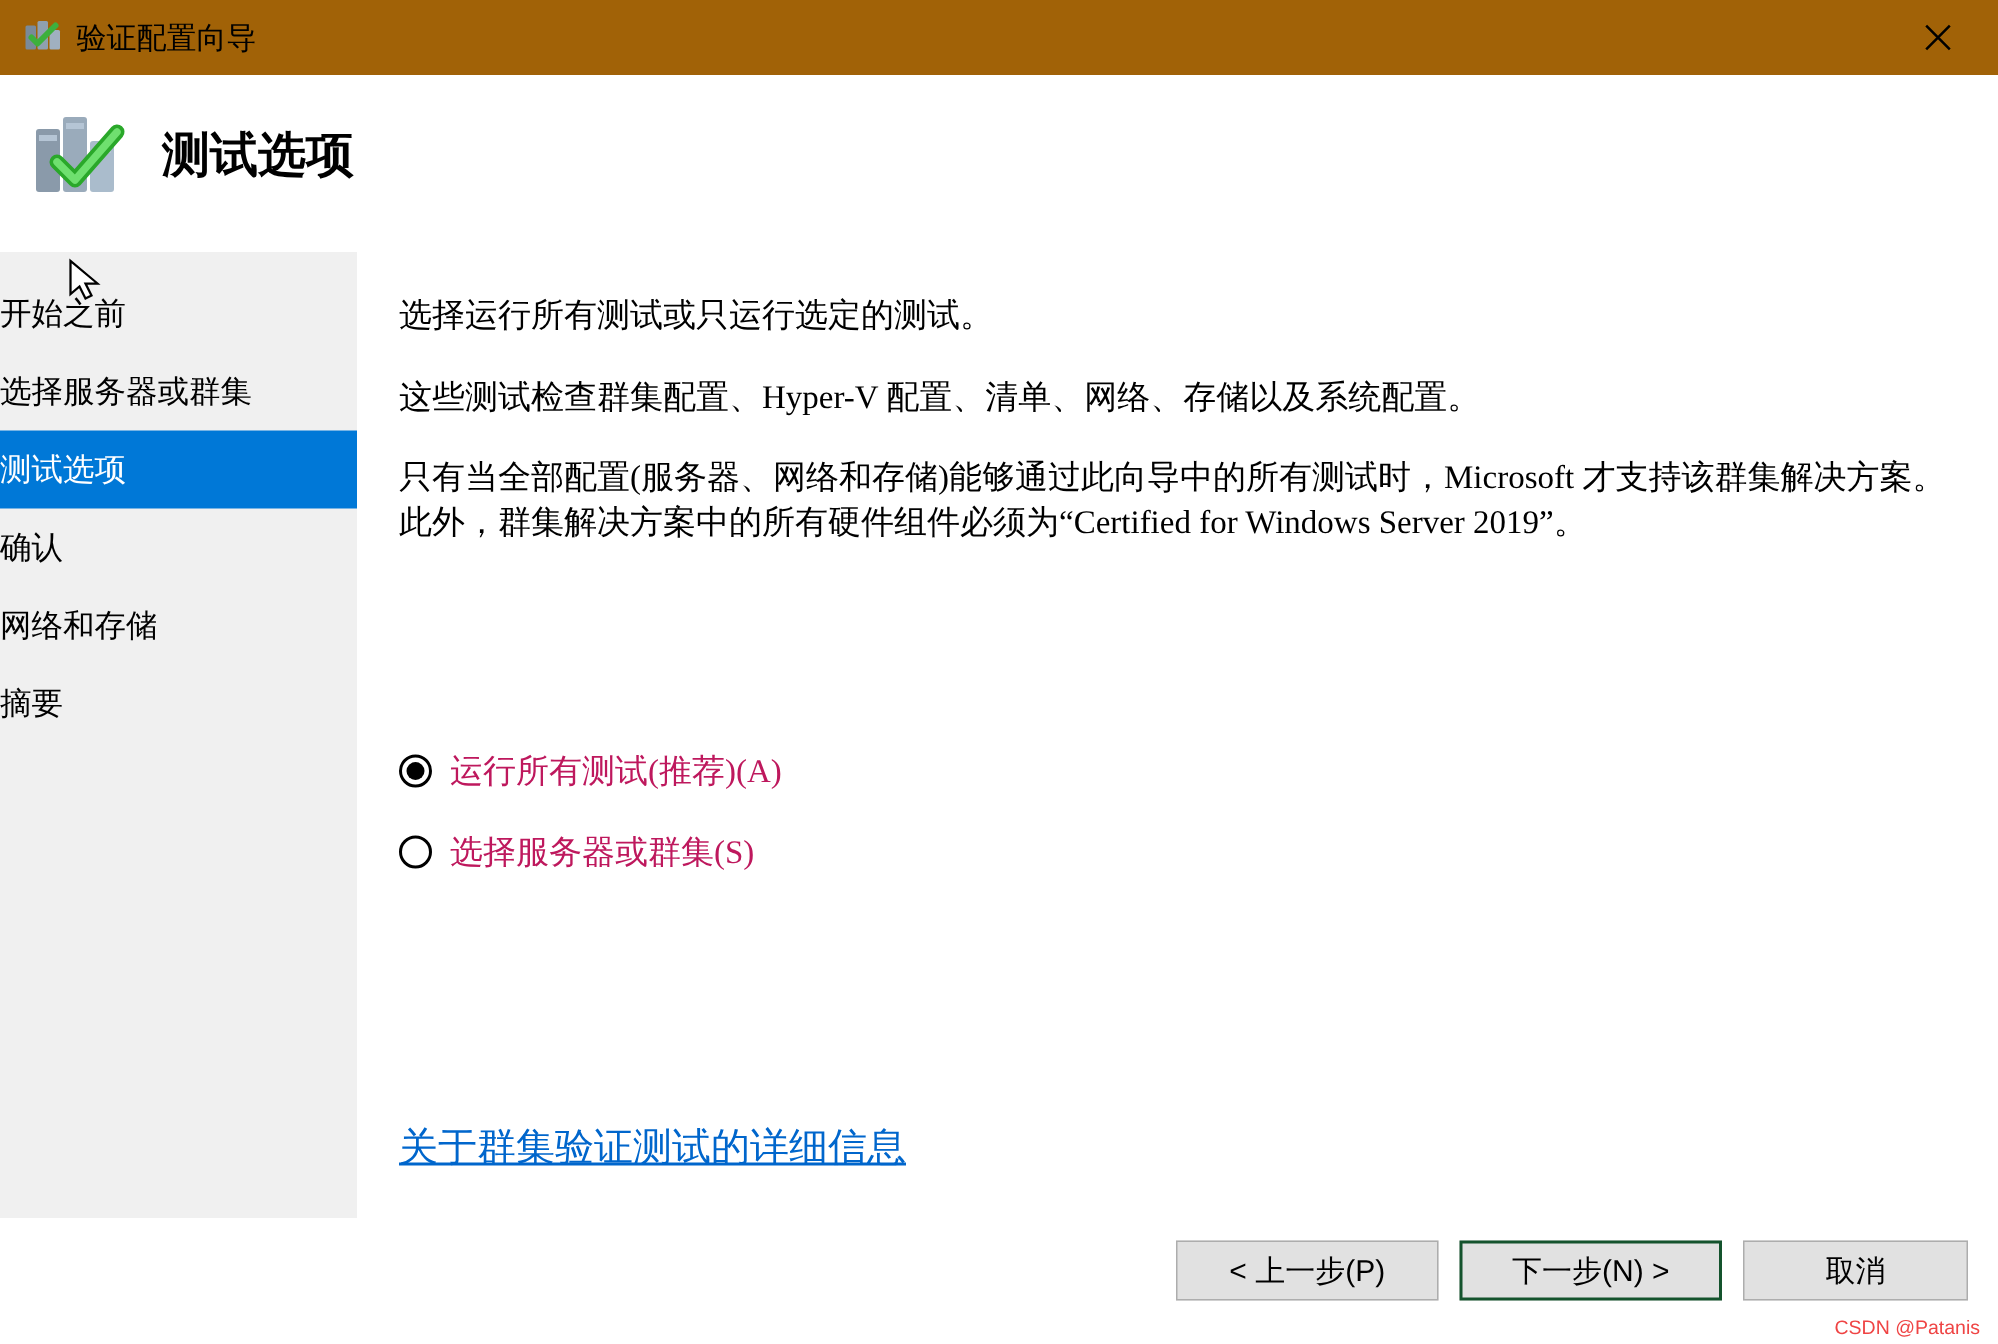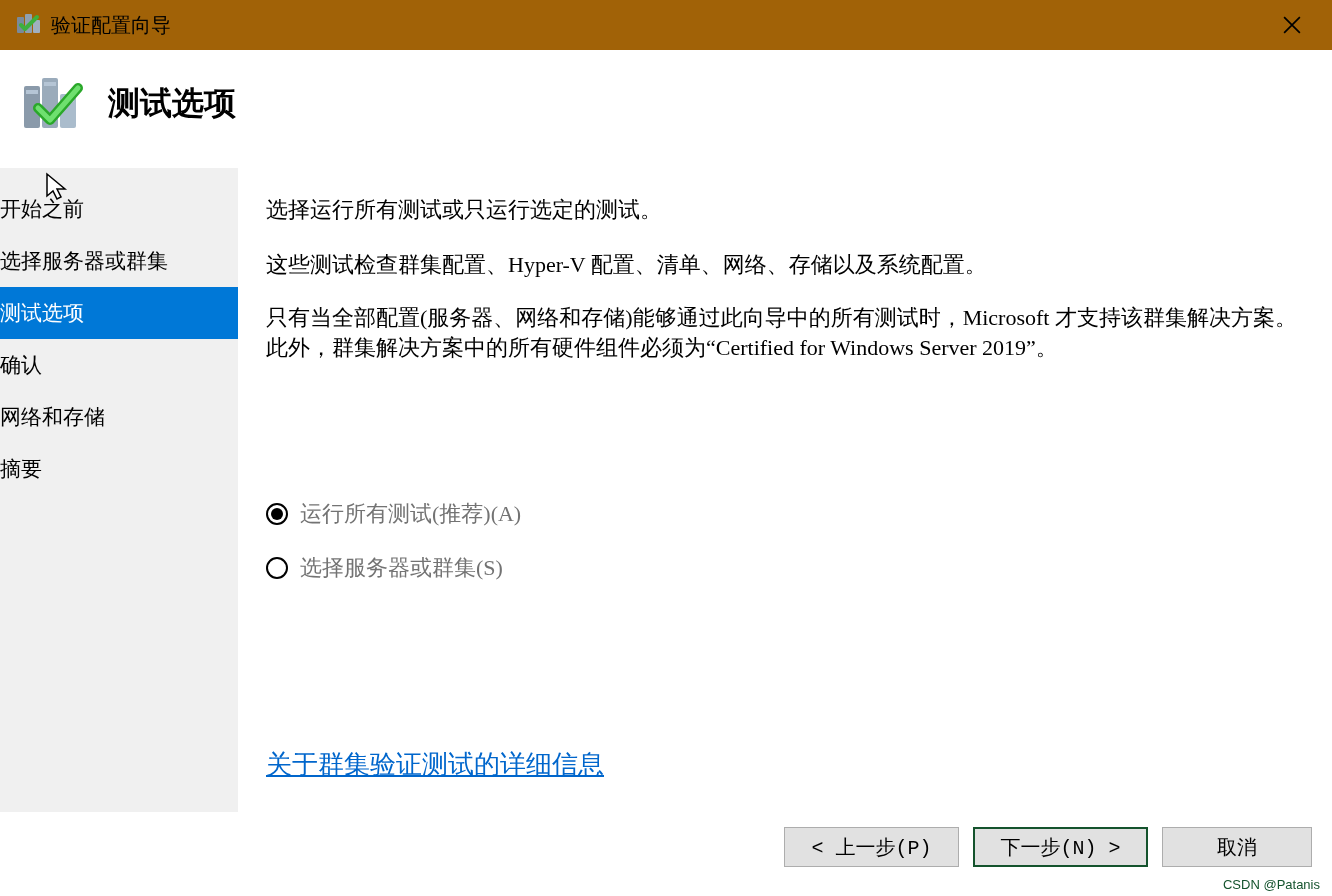--- a/index.html
+++ b/index.html
@@ -100,21 +100,21 @@
       line-height: 1.35;
     }
     .radio-group {
       margin-top: 115px;
     }
     .radio-option {
       display: flex;
       align-items: center;
       gap: 12px;
       font-size: 22px;
-      color: #737373;
+      color: #be185d;
       margin-bottom: 24px;
       cursor: pointer;
     }
     .radio-circle {
       width: 22px;
       height: 22px;
       border: 2px solid #000000;
       border-radius: 50%;
       display: flex;
       align-items: center;
@@ -140,40 +140,40 @@
       display: flex;
       justify-content: flex-end;
       gap: 14px;
       padding: 15px 20px;
       background: #ffffff;
     }
     .wizard-button {
       min-width: 175px;
       height: 40px;
       font-size: 20px;
-      font-family: Liberation Mono, monospace;
+      font-family: Liberation Sans, sans-serif;
       background: #e1e1e1;
       border: 1px solid #adadad;
       cursor: pointer;
       display: flex;
       align-items: center;
       justify-content: center;
     }
     .wizard-button.default {
       border: 2px solid #14532d;
     }
     .wizard-button.cancel {
       min-width: 150px;
     }
     .watermark {
       position: absolute;
       bottom: 4px;
       right: 12px;
       font-size: 13px;
-      color: #14532d;
+      color: #ef4444;
       font-family: Arial, sans-serif;
     }
     .cursor-arrow {
       position: absolute;
       top: 172px;
       left: 45px;
       pointer-events: none;
     }
   </style>
 </head>

